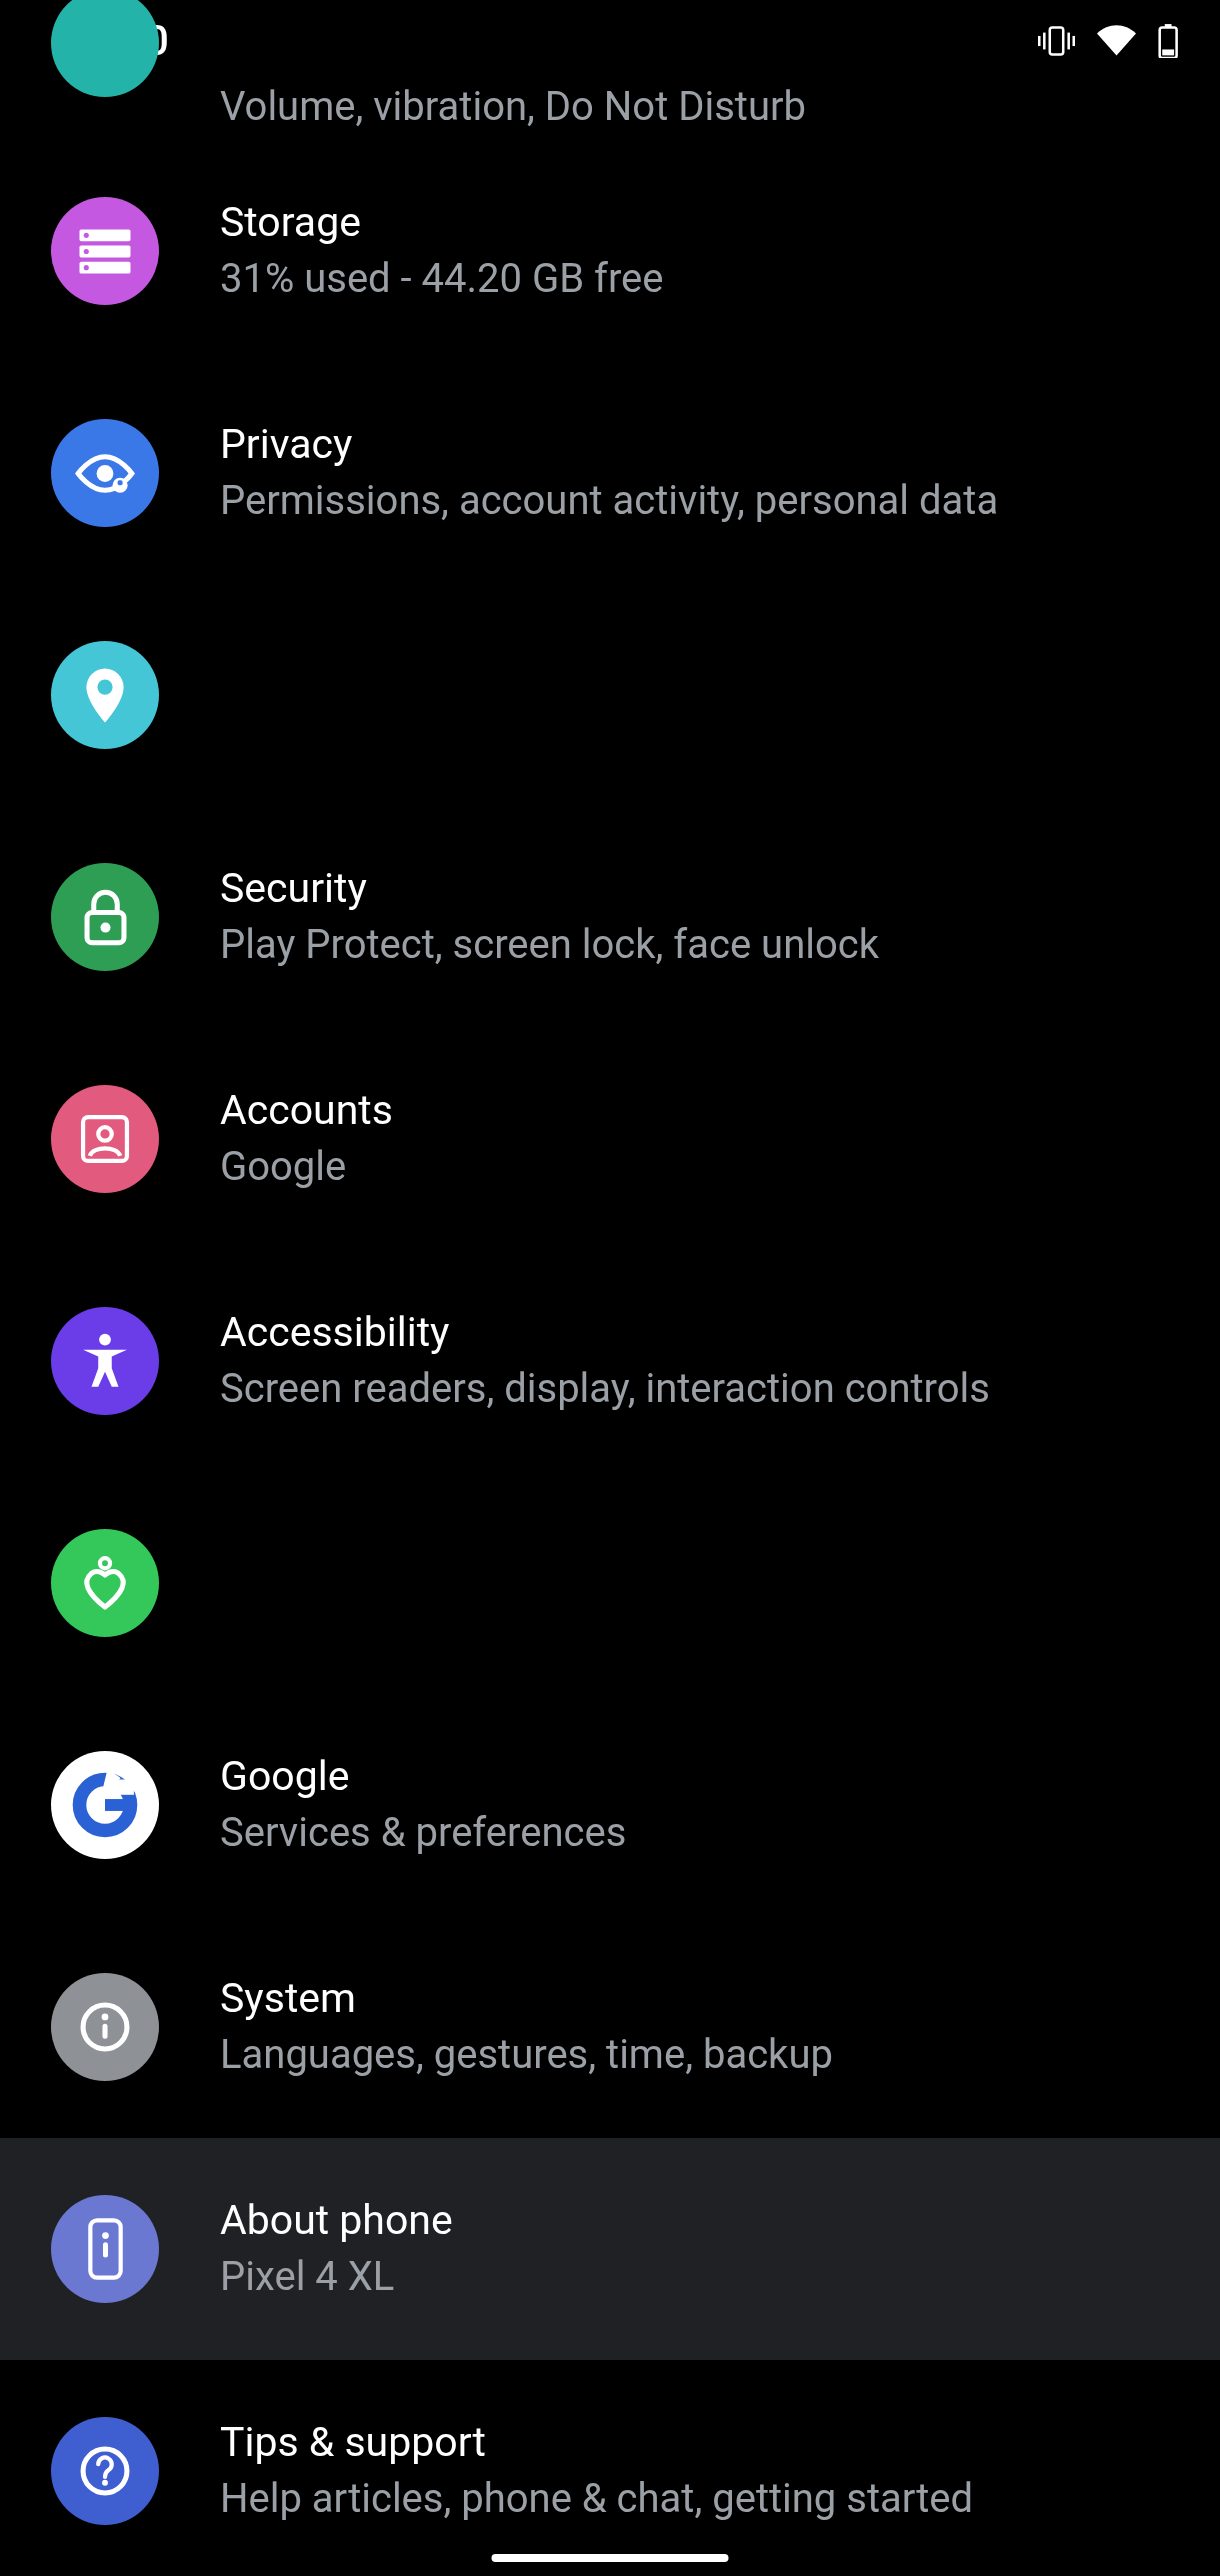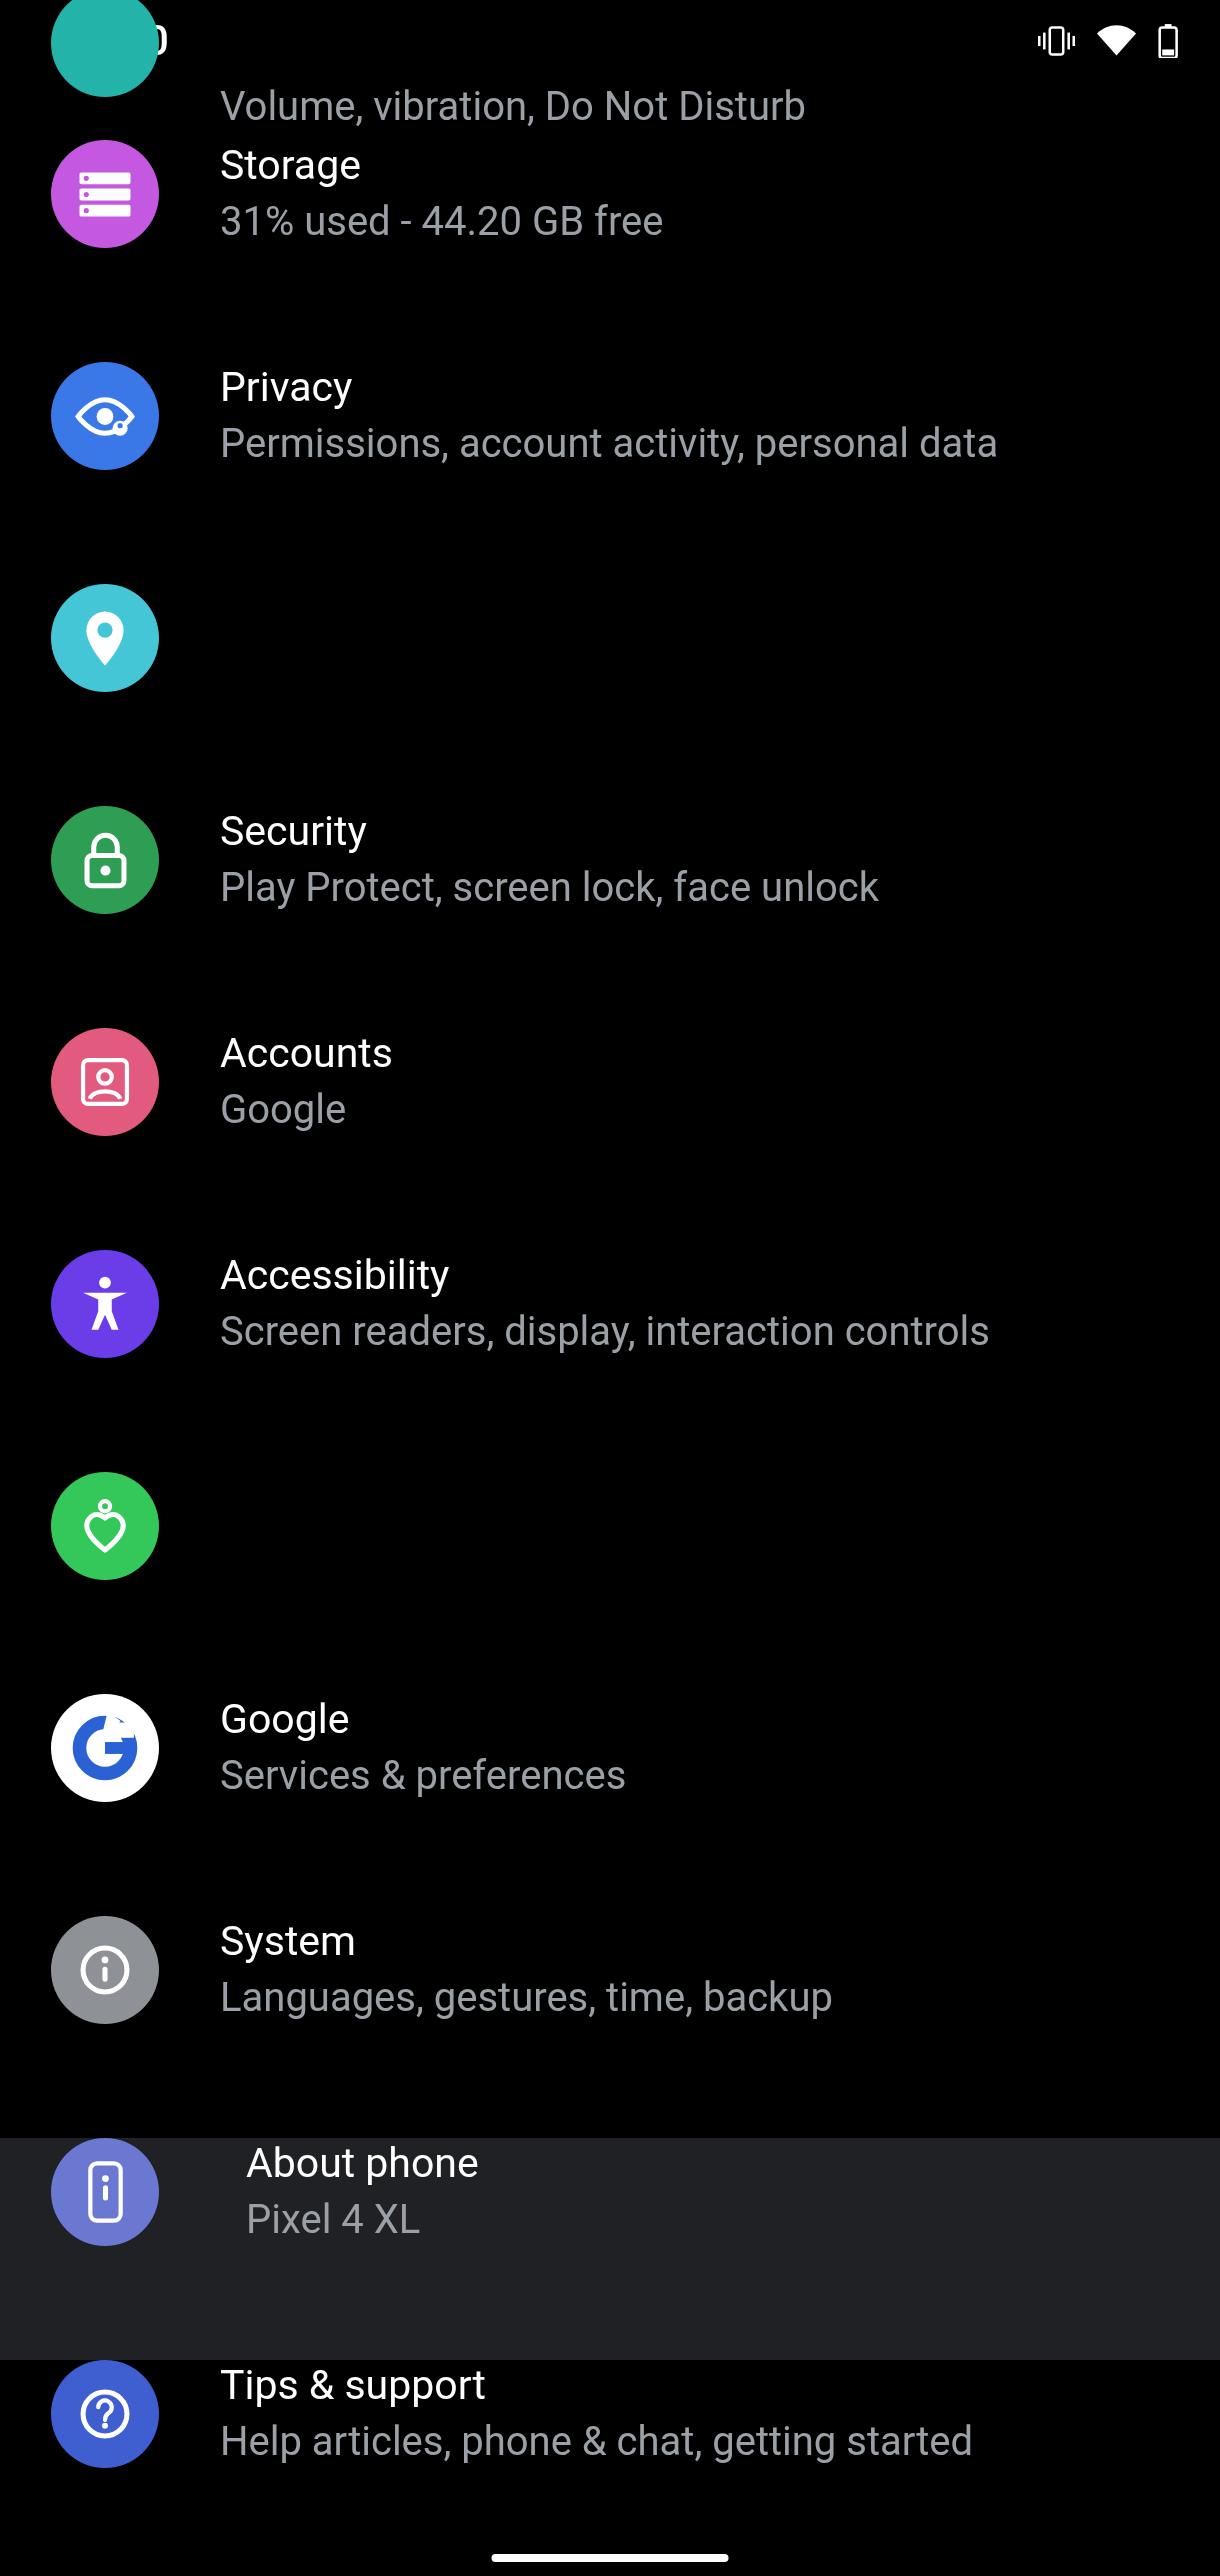--- a/index.html
+++ b/index.html
@@ -29,31 +29,30 @@
     display: flex;
     align-items: center;
     gap: 22px;
   }
   .status-icons svg { display: block; }
   .list {
     position: relative;
   }
   .item {
     display: flex;
-    align-items: flex-start;
+    align-items: center;
     padding: 0 51px;
     min-height: 222px;
   }
   .item.partial-top {
     min-height: 59px;
     align-items: flex-start;
   }
   .item.highlight {
     background: #202124;
-    gap: 26px;
   }
   .icon-wrap {
     width: 108px;
     height: 108px;
     border-radius: 54px;
     flex: 0 0 108px;
     display: flex;
     align-items: center;
     justify-content: center;
     margin-right: 61px;

